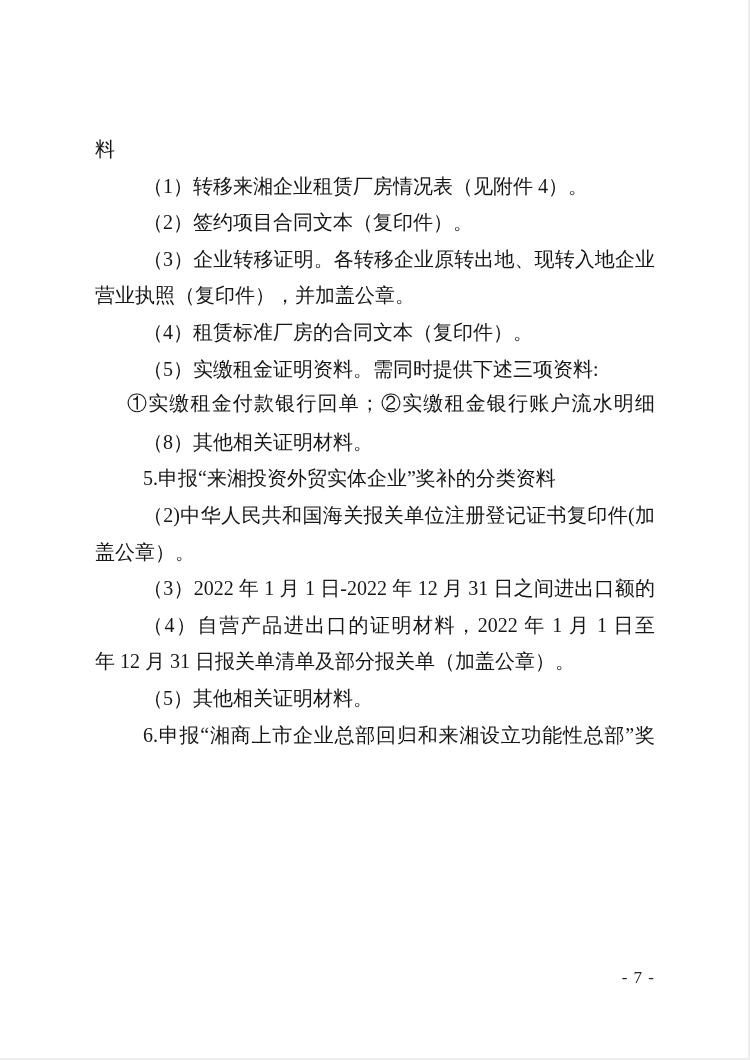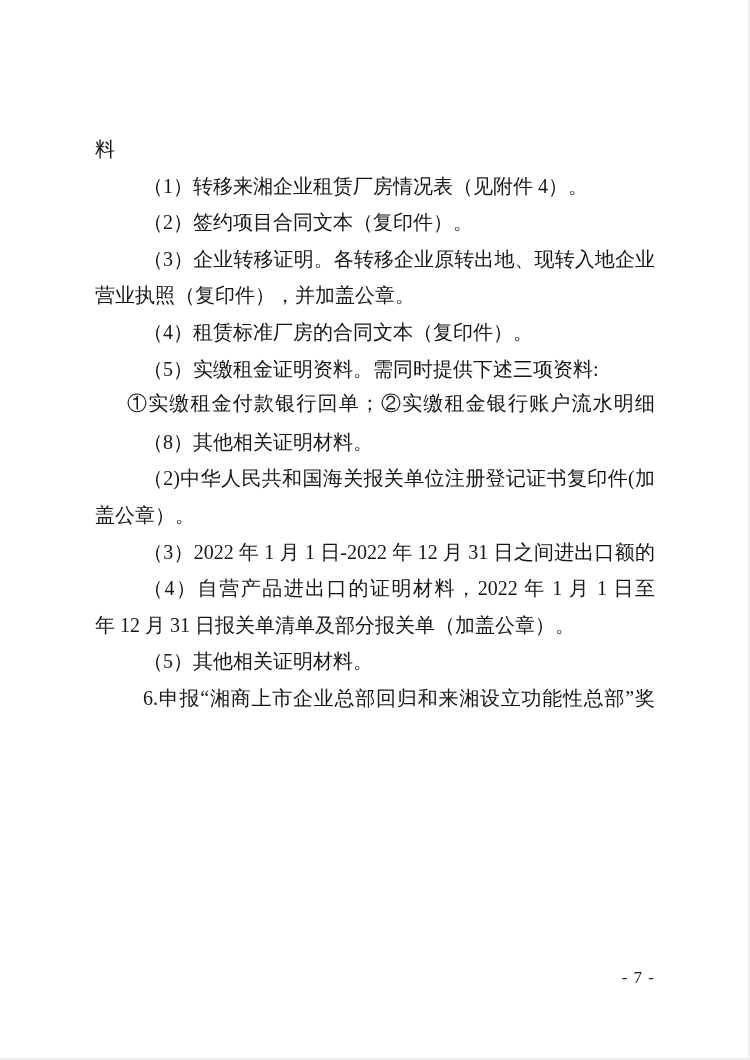--- a/index.html
+++ b/index.html
@@ -60,20 +60,21 @@
   <div class="doc-text" id="doc-body">
       <div class="line indent-none">料</div>
       <div class="line indent-para">（1）转移来湘企业租赁厂房情况表（见附件 4）。</div>
       <div class="line indent-para">（2）签约项目合同文本（复印件）。</div>
       <div class="line indent-para fill">（3）企业转移证明。各转移企业原转出地、现转入地企业</div>
       <div class="line indent-none">营业执照（复印件），并加盖公章。</div>
       <div class="line indent-para">（4）租赁标准厂房的合同文本（复印件）。</div>
       <div class="line indent-para">（5）实缴租金证明资料。需同时提供下述三项资料:</div>
       <div class="line indent-small fill">①实缴租金付款银行回单；②实缴租金银行账户流水明细</div>
       <div class="line indent-para">（8）其他相关证明材料。</div>
+      <div class="line indent-para">5.申报“来湘投资外贸实体企业”奖补的分类资料</div>
       <div class="line indent-para fill">（2)中华人民共和国海关报关单位注册登记证书复印件(加</div>
       <div class="line indent-none">盖公章）。</div>
       <div class="line indent-para fill">（3）2022 年 1 月 1 日-2022 年 12 月 31 日之间进出口额的</div>
       <div class="line indent-para fill">（4）自营产品进出口的证明材料，2022 年 1 月 1 日至 2022</div>
       <div class="line indent-none">年 12 月 31 日报关单清单及部分报关单（加盖公章）。</div>
       <div class="line indent-para">（5）其他相关证明材料。</div>
       <div class="line indent-para fill">6.申报“湘商上市企业总部回归和来湘设立功能性总部”奖补</div>
     </div>
   <div class="page-footer">- 7 -</div>
 </div>

